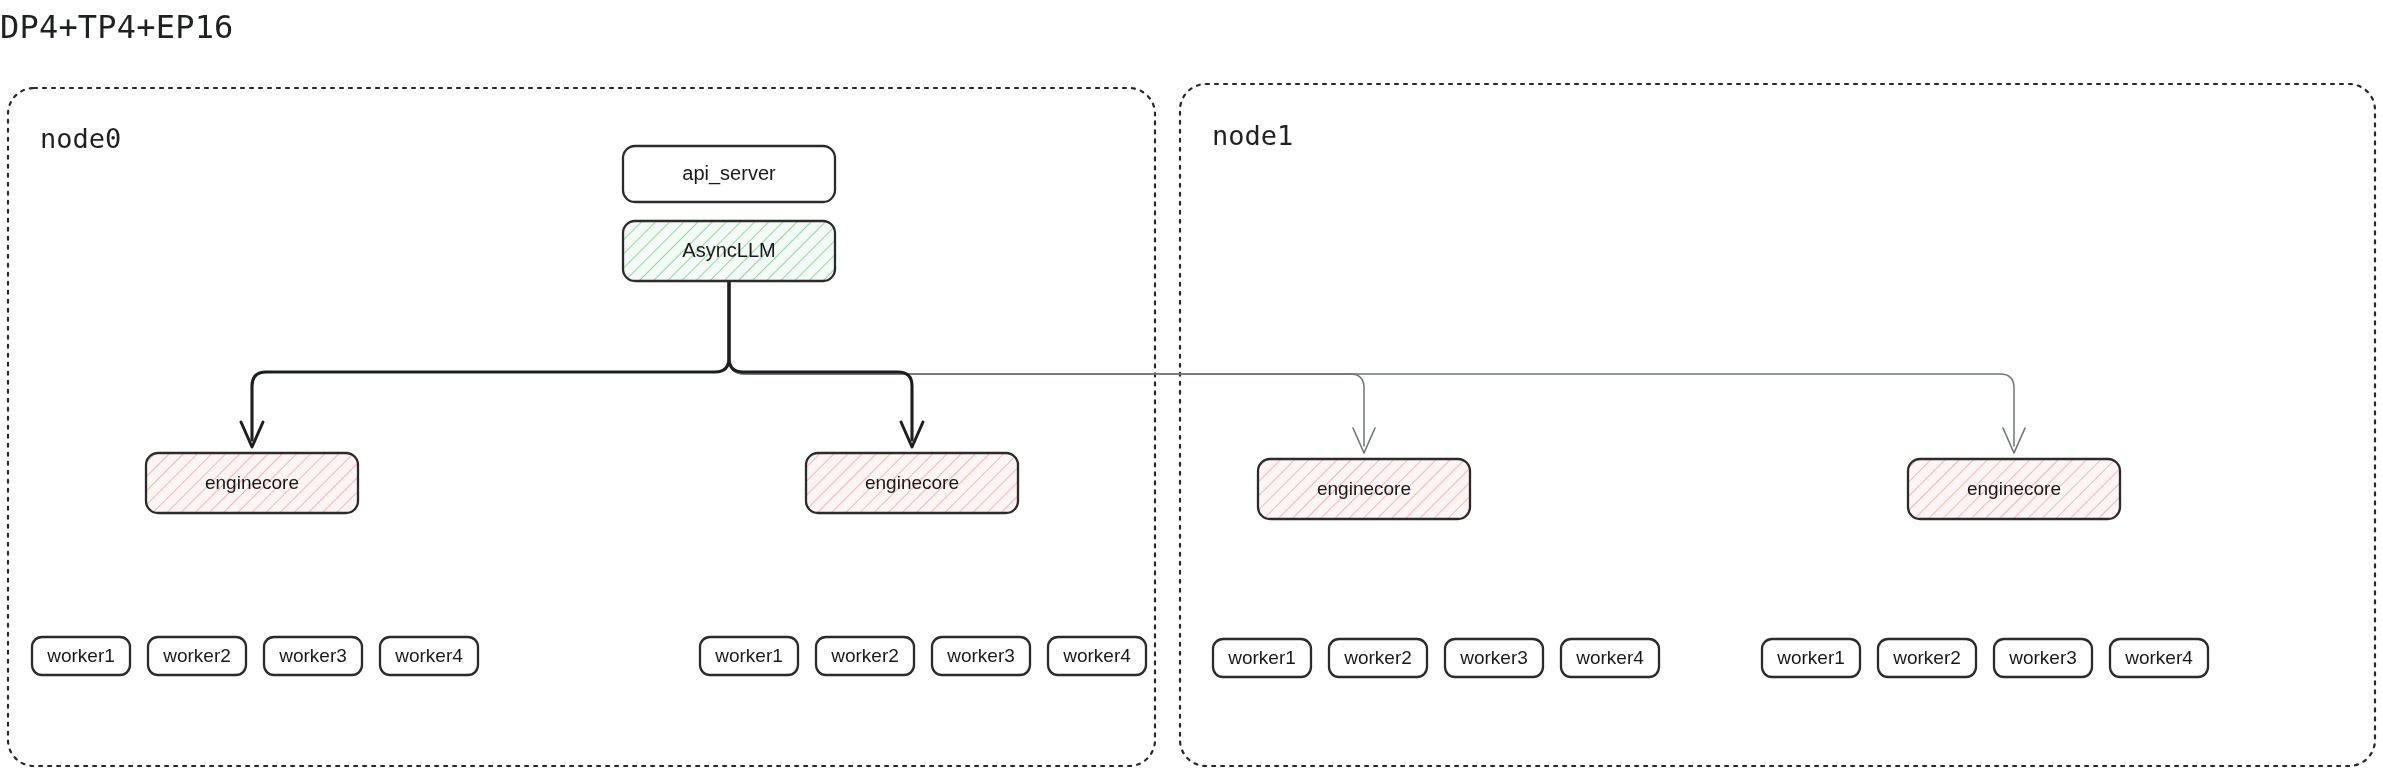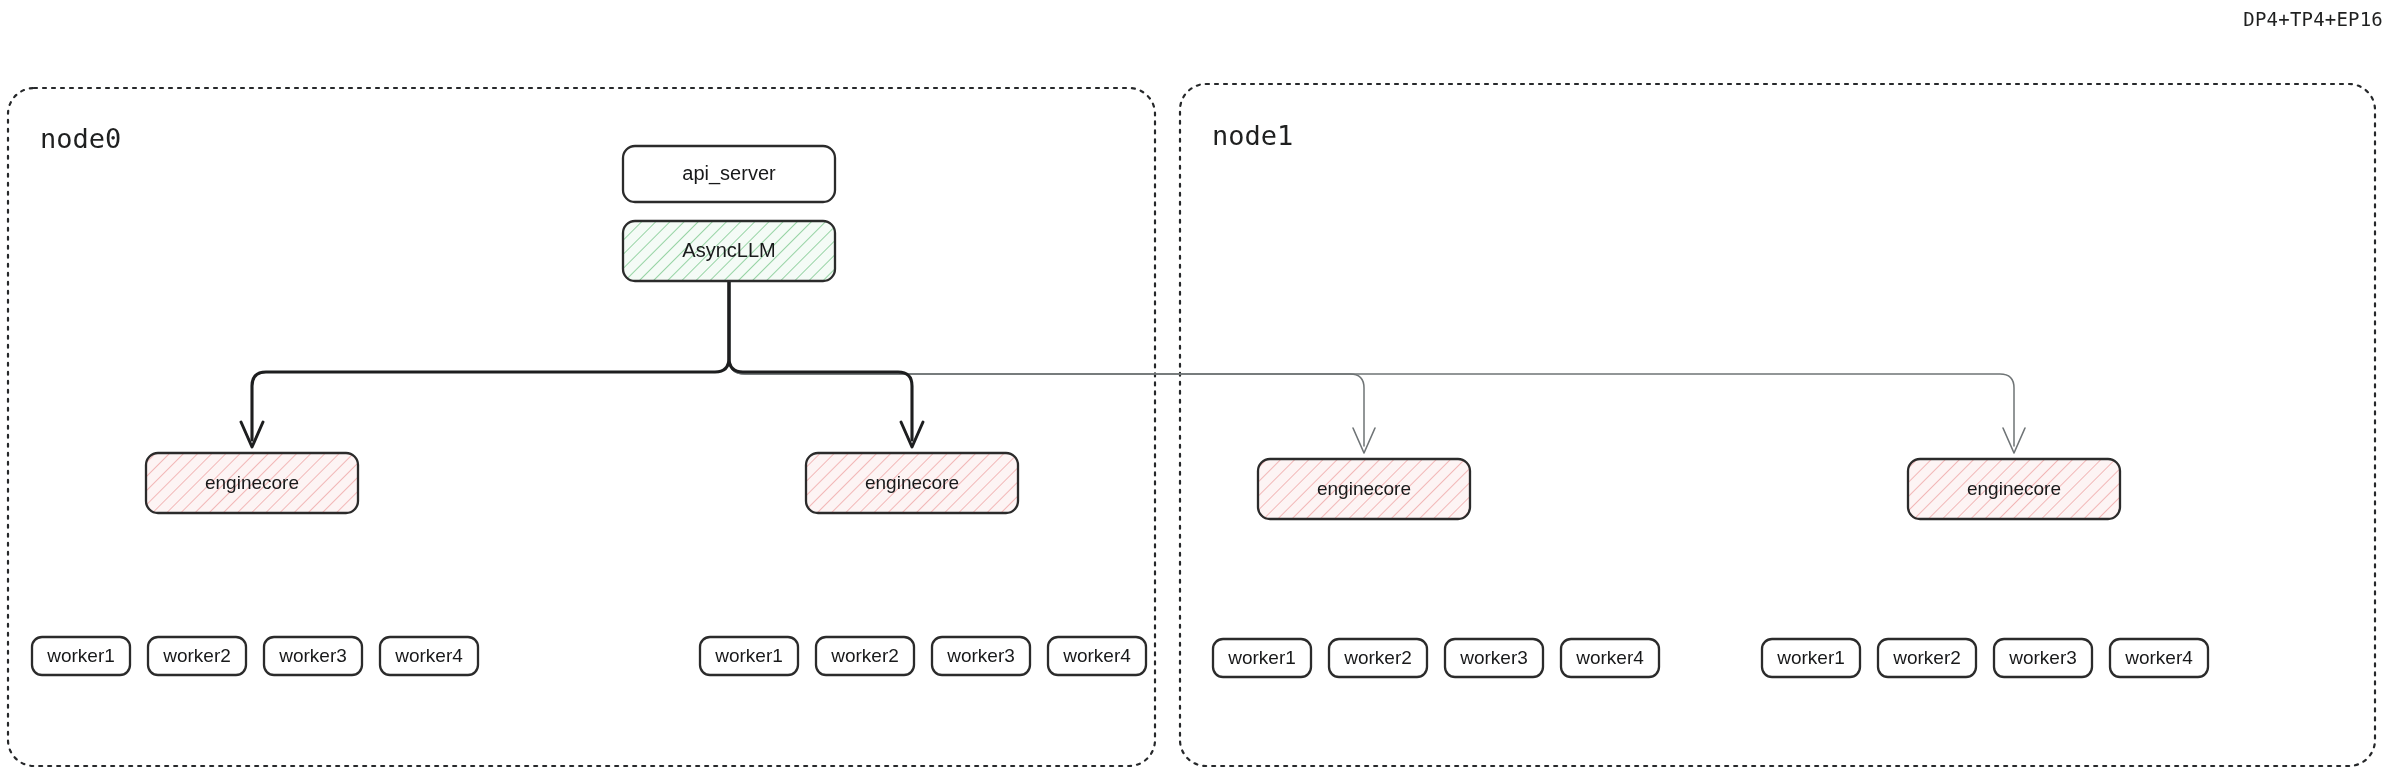--- a/index.html
+++ b/index.html
@@ -15,23 +15,23 @@
     width: 2383px;
     height: 773px;
     background: #ffffff;
     overflow: hidden;
   }
   .diagram-title {
     position: absolute;
     left: 0;
     top: 8px;
     width: 2383px;
-    text-align: right;
+    text-align: left;
     font-family: "DejaVu Sans Mono", monospace;
-    font-size: 19px;
+    font-size: 32px;
     color: #1f2020;
     letter-spacing: 0.2px;
     white-space: nowrap;
   }
   svg.layer {
     position: absolute;
     left: 0;
     top: 0;
     width: 2383px;
     height: 773px;

